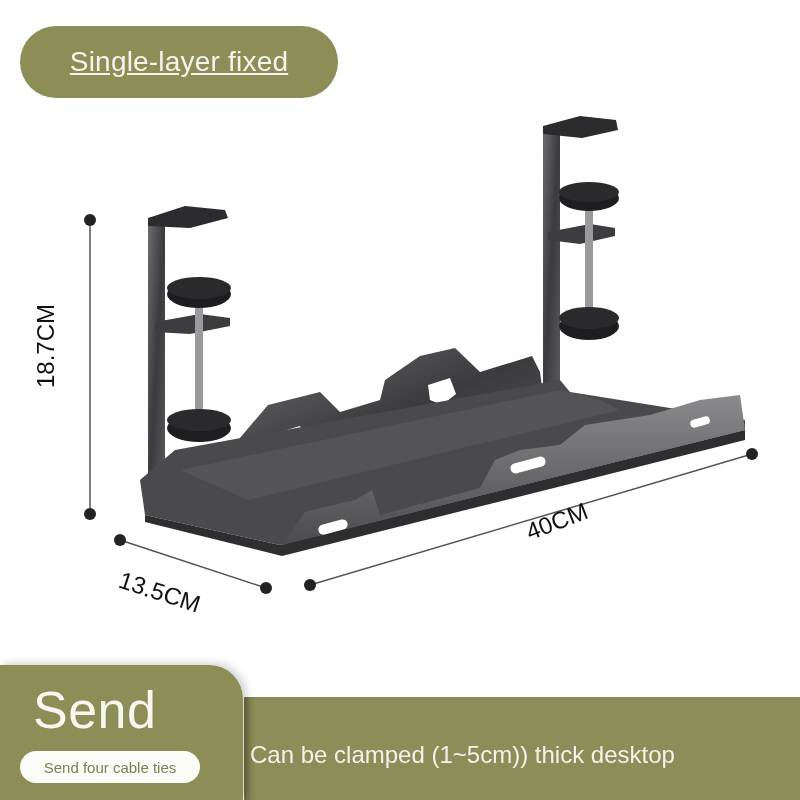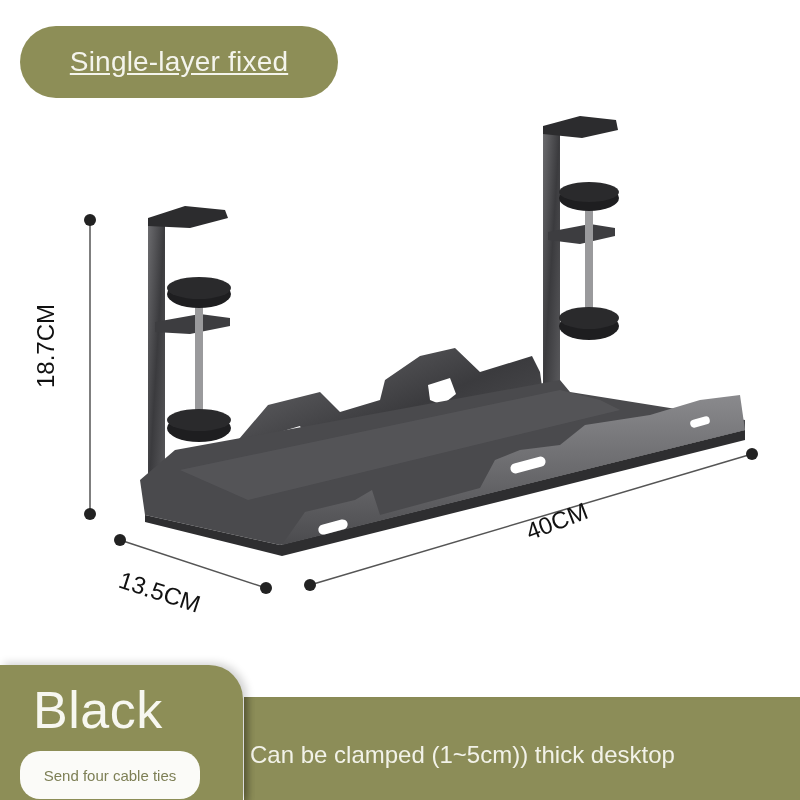--- a/index.html
+++ b/index.html
@@ -15,21 +15,21 @@
   .dim-w { left:522px; top:520px; transform:rotate(-21deg); transform-origin:left top; }
   .bottom-right { position:absolute; left:244px; top:697px; width:556px; height:116px;
                   background:#8c8d58; box-shadow:inset 8px 0 6px -4px rgba(60,60,30,0.45);
                   display:flex; align-items:center; padding-left:6px; box-sizing:border-box;
                   color:#f2f2e8; font-size:24px; white-space:nowrap; }
   .bottom-left { position:absolute; left:0; top:665px; width:243px; height:135px;
                  background:#8d8e57; border-top-right-radius:34px;
                  box-shadow:4px -2px 8px rgba(0,0,0,0.18); }
   .color-name { position:absolute; left:33px; top:680px; color:#f7f7f0; font-size:52px;
                 letter-spacing:0.5px; }
-  .gift-pill { position:absolute; left:20px; top:751px; width:180px; height:48px;
+  .gift-pill { position:absolute; left:20px; top:751px; width:180px; height:32px;
                background:#fbfbf8; border-radius:20px; display:flex; align-items:center;
                justify-content:center; color:#7d7f55; font-size:15px; }
 </style>
 </head>
 <body>
 
 <div class="top-pill">
   <span>Single-layer fixed</span>
 </div>
 
@@ -105,16 +105,16 @@
 </svg>
 
 <span class="dim dim-h">18.7CM</span>
 <span class="dim dim-d">13.5CM</span>
 <span class="dim dim-w">40CM</span>
 
 <div class="bottom-right">
   <span>Can be clamped (1~5cm)) thick desktop</span>
 </div>
 <div class="bottom-left"></div>
-<span class="color-name">Black</span>
+<span class="color-name">Send</span>
 <div class="gift-pill">
   <span>Send four cable ties</span>
 </div>
 
 </body></html>

